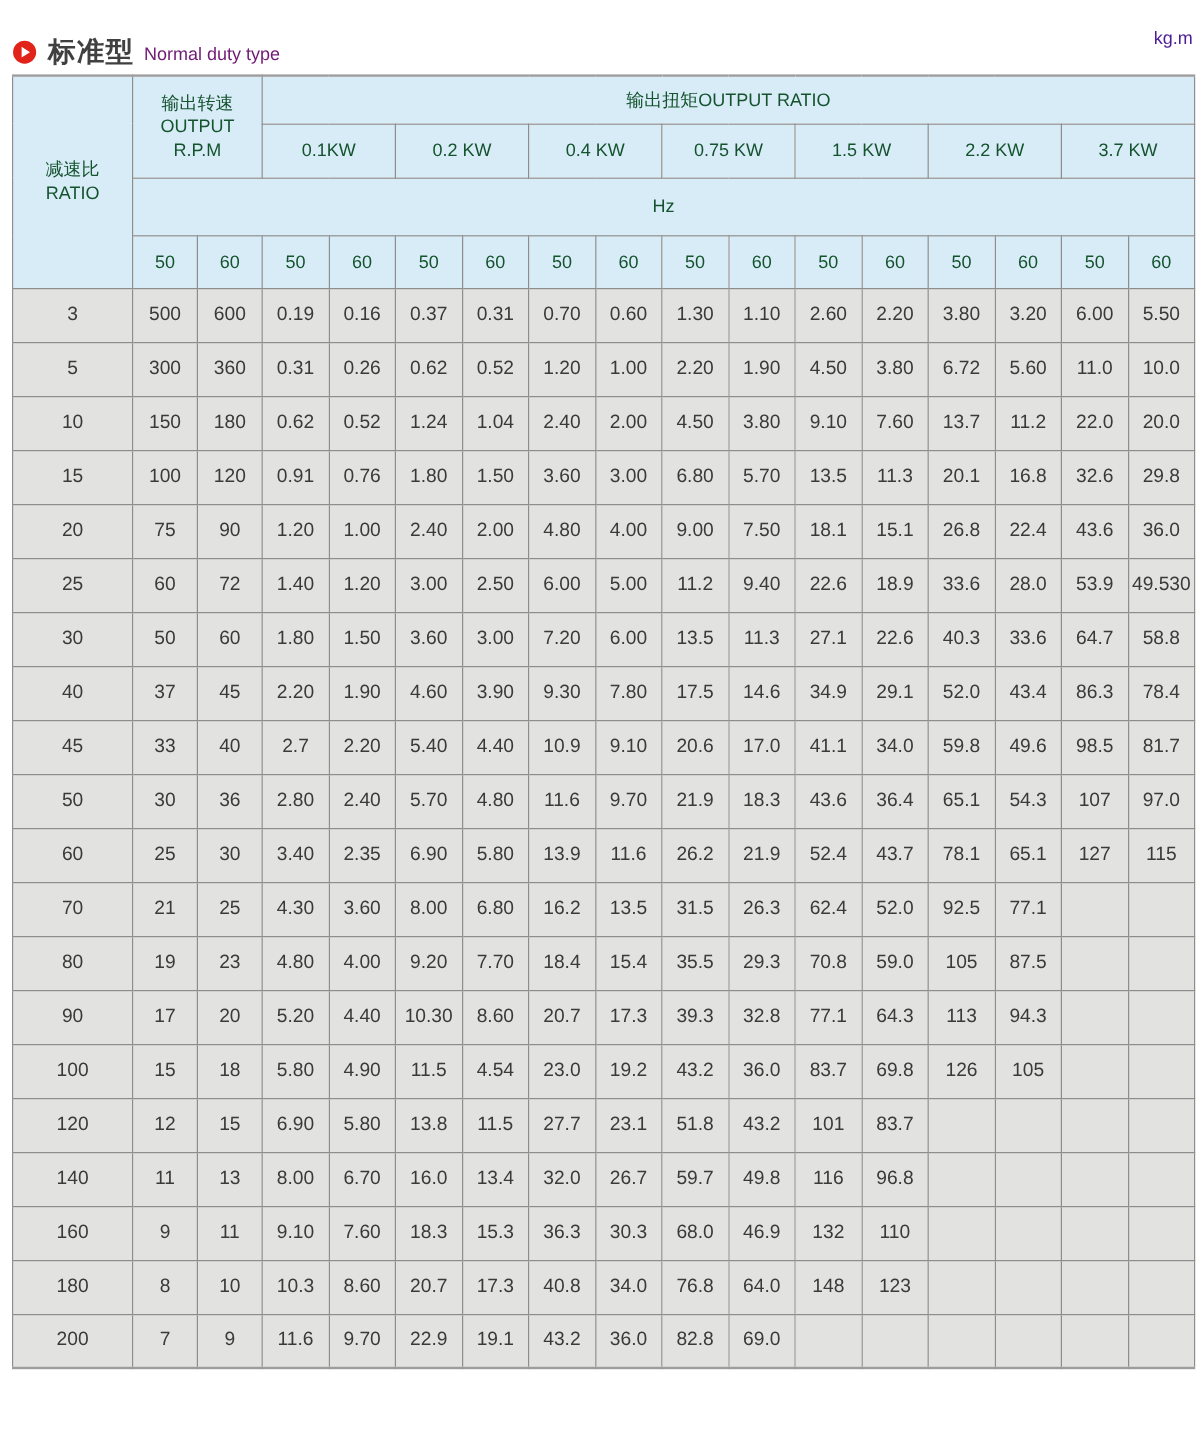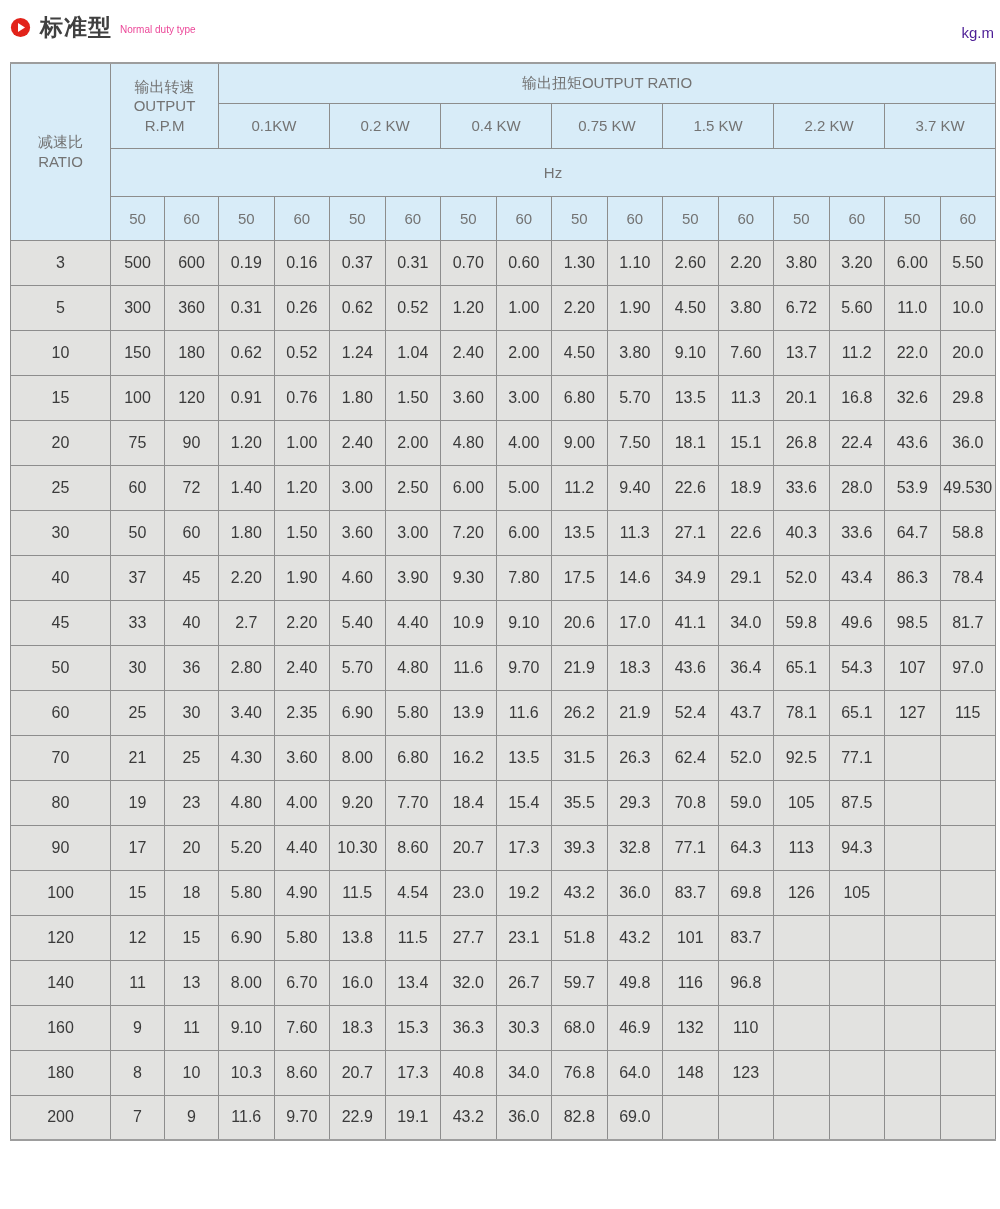--- a/index.html
+++ b/index.html
@@ -9,35 +9,35 @@
     --accent:#e2231a;
     --text:#3a3a3a;
   }
   *{box-sizing:border-box;}
   body{margin:0;background:#ffffff;}
   .page{
     position:relative;width:1000px;height:1209px;background:#ffffff;
     font-family:"Liberation Sans","DejaVu Sans",sans-serif;color:var(--text);
     overflow:hidden;
   }
-  .titlebar{position:absolute;top:12px;left:10px;display:flex;align-items:center;}
+  .titlebar{position:absolute;top:28px;left:10px;display:flex;align-items:center;}
   .bullet{width:21px;height:21px;display:inline-block;margin-right:9px;}
   .title-zh{font-size:23px;font-weight:bold;color:#404040;letter-spacing:1px;}
-  .title-en{font-size:10px;color:#ec4899;margin-left:8px;position:relative;top:2px;}
+  .title-en{font-size:15px;color:#701a75;margin-left:8px;position:relative;top:2px;}
   .unit-top{position:absolute;top:24px;right:6px;font-size:15px;color:#4c1d95;}
   table.spec{
     position:absolute;top:62px;left:10px;width:985px;
     border-collapse:collapse;table-layout:fixed;
     border-top:2px solid #9d9d9d;border-bottom:2px solid #9d9d9d;
   }
   .spec th,.spec td{
     border:1px solid var(--border);text-align:center;vertical-align:middle;
     font-weight:normal;padding:0;overflow:hidden;
   }
-  .spec thead th{background:var(--header-bg);font-size:15px;color:#737373;}
+  .spec thead th{background:var(--header-bg);font-size:15px;color:#14532d;}
   .spec tbody td{background:var(--cell-bg);font-size:16px;height:45px;color:var(--text);}
   tr.hrow1{height:40px;}
   tr.hrow2{height:45px;padding-left:24px;}
   tr.hrow3{height:48px;margin-left:23px;}
   tr.hrow4{height:44px;}
   .hdr-multiline{line-height:1.3;font-size:15px;}
   .hz-cell{font-size:16px;}
   .footer-note{position:absolute;top:1232px;right:6px;font-size:16px;color:#7f1d1d;}
 </style>
 </head>

